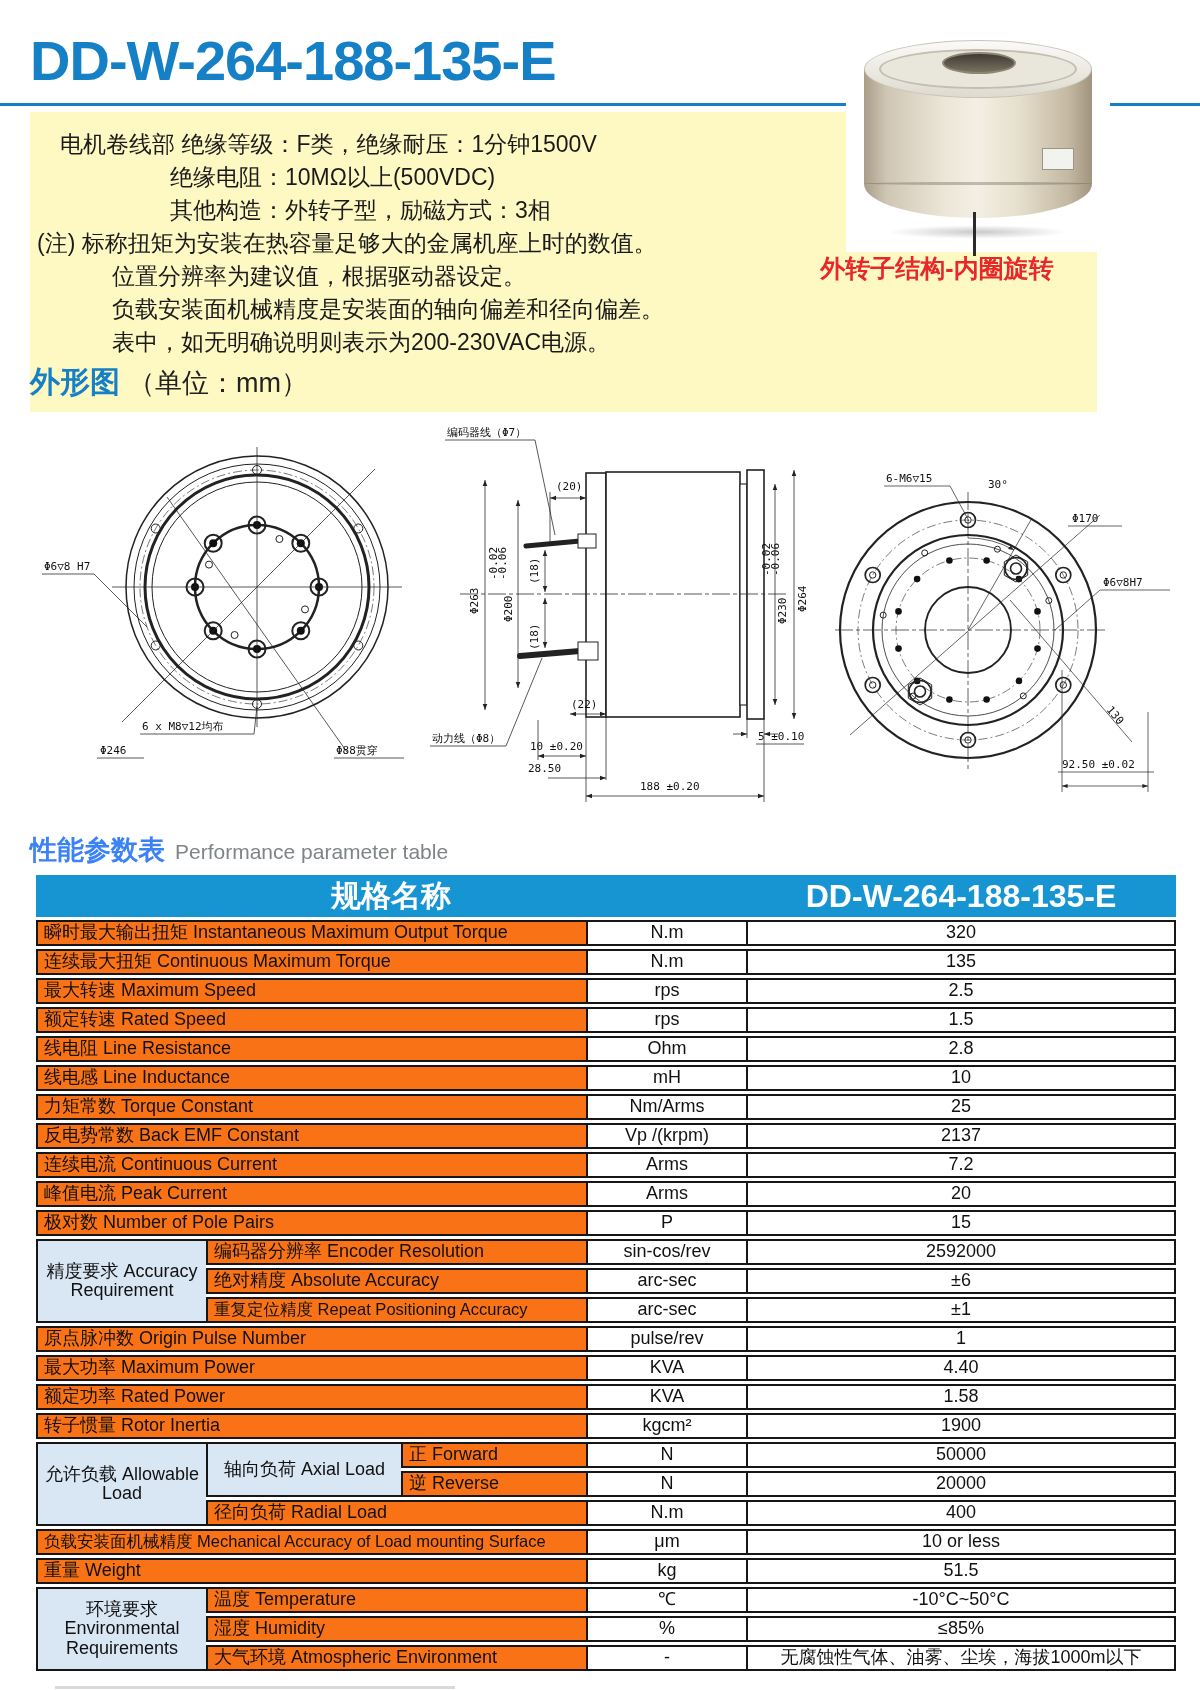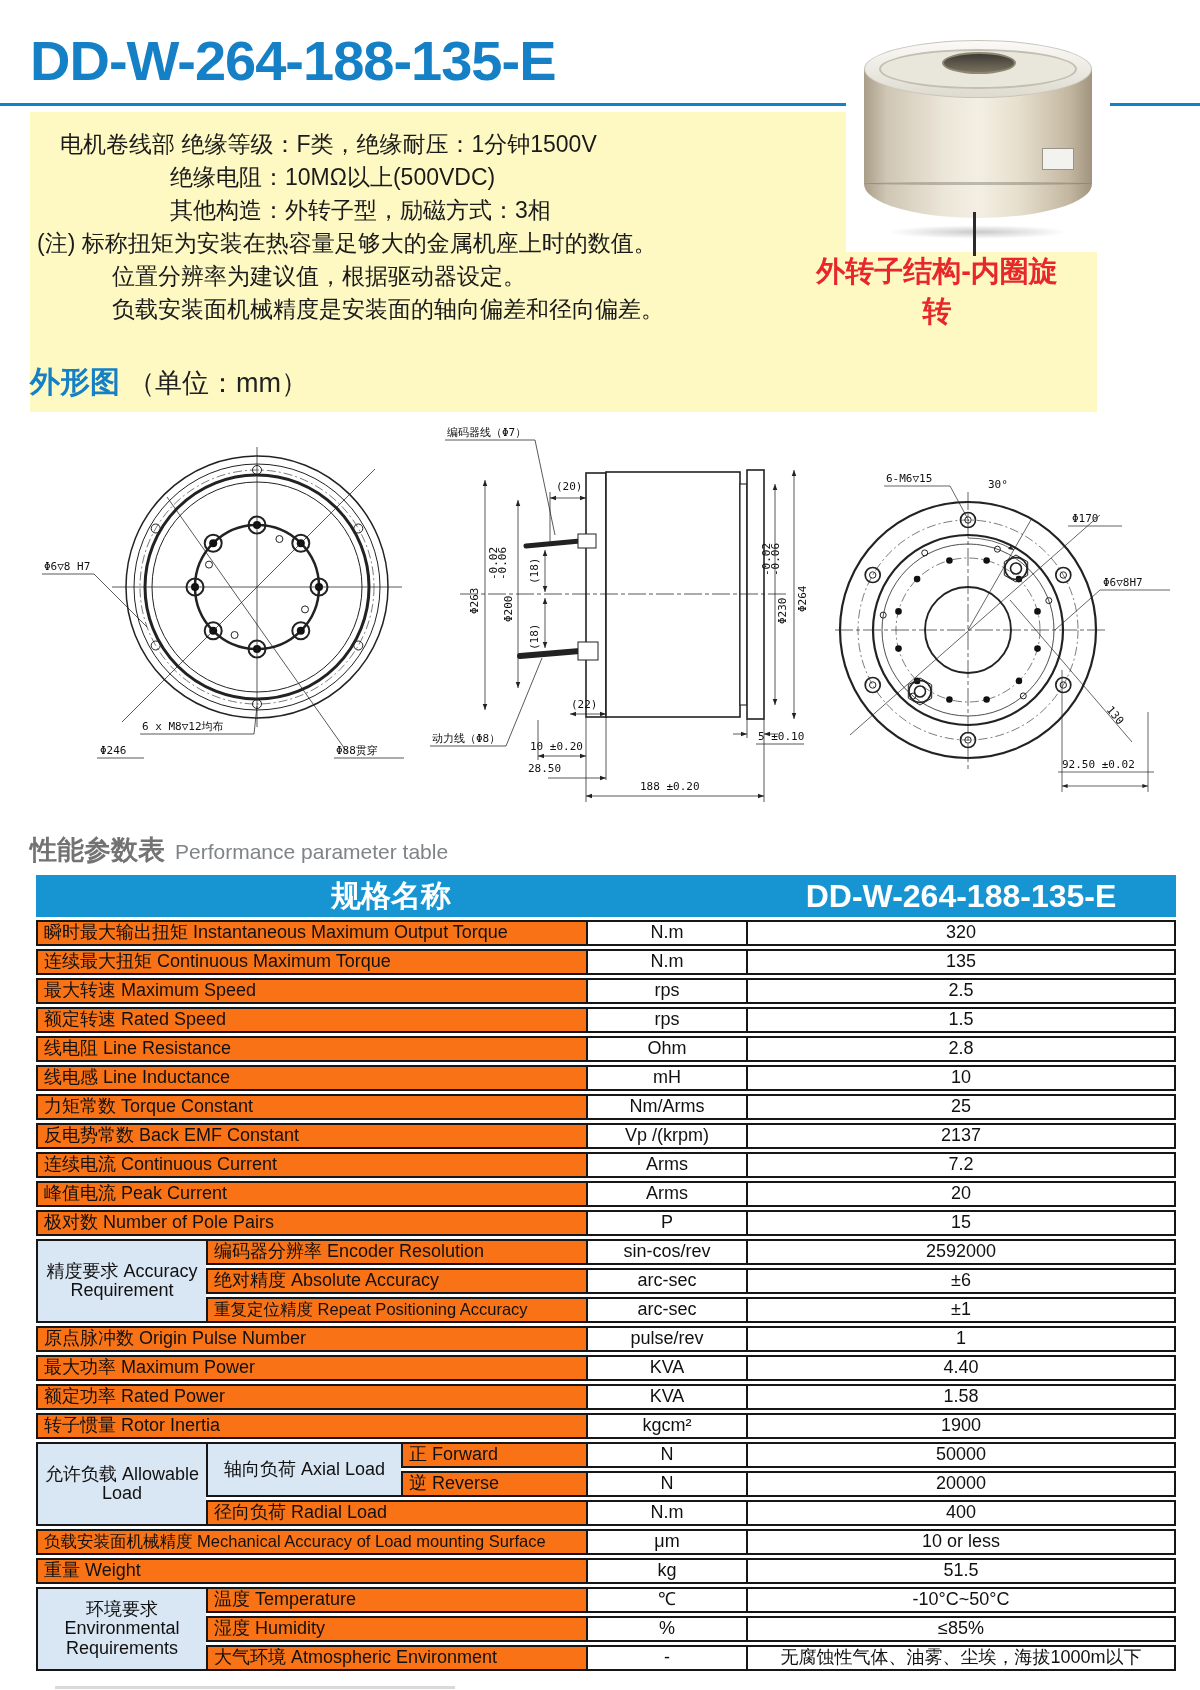--- a/index.html
+++ b/index.html
@@ -29,30 +29,30 @@
   .cyl-top{position:absolute;left:18px;top:34px;width:228px;height:58px;border-radius:50%;
            background:linear-gradient(180deg,#fbfaf7,#dedacf);border:1px solid #c9c5ba;box-sizing:border-box;}
   .cyl-ring{position:absolute;left:14px;top:8px;width:198px;height:40px;border-radius:50%;
             border:2px solid #c2beb2;background:#e9e6db;box-sizing:border-box;}
   .cyl-hole{position:absolute;left:77px;top:11px;width:74px;height:22px;border-radius:50%;
             background:linear-gradient(180deg,#3f3b34,#78715f);border:2px solid #8d8673;box-sizing:border-box;}
   .cyl-sticker{position:absolute;left:196px;top:142px;width:30px;height:20px;background:#f2f2ef;
                border:1px solid #9a9488;}
   .cyl-wire{position:absolute;left:127px;top:206px;width:3px;height:44px;background:#2b2b2b;}
   .photo-caption{position:absolute;left:812px;top:252px;width:250px;text-align:center;
-                 font-size:29px;font-weight:bold;color:#e8272b;z-index:3;}
+                 font-size:25px;font-weight:bold;color:#e8272b;z-index:3;}
   
   .sec-outline{position:absolute;left:30px;top:362px;font-size:30px;}
   .sec-outline .zh{color:#1580c6;font-weight:bold;}
   .sec-outline .un{color:#222;font-size:27px;margin-left:8px;}
   svg text{font-family:"DejaVu Sans Mono",monospace;font-size:11px;fill:#111;}
   svg{position:absolute;}
   
   .sec-table{position:absolute;left:30px;top:832px;font-size:27px;}
-  .sec-table .zh{color:#737373;font-weight:bold;}
+  .sec-table .zh{color:#3b82f6;font-weight:bold;}
   .sec-table .en{color:#7f8487;font-size:21px;margin-left:10px;font-weight:normal;}
   table.ptable{position:absolute;left:36px;top:872px;width:1140px;
                border-collapse:separate;border-spacing:0 3px;table-layout:fixed;}
   .ptable td{height:20px;padding:1px 6px;font-size:18px;line-height:1.08;
              border-top:2px solid #161616;border-bottom:2px solid #161616;border-left:2px solid #161616;
              background:#fff;overflow:hidden;}
   .ptable td:last-child{border-right:2px solid #161616;}
   .ptable td.hcell{border:none;background:#1794d2;color:#fff;font-weight:bold;
                    text-align:center;height:40px;font-size:30px;}
   .ptable td.name{background:#f97316;text-align:left;}
@@ -69,20 +69,21 @@
   <div class="title">DD-W-264-188-135-E</div>
   <div class="title-rule"></div>
 
   <div class="note-box">
     <p class="ind0">电机卷线部  绝缘等级：F类，绝缘耐压：1分钟1500V</p>
     <p class="ind1">绝缘电阻：10MΩ以上(500VDC)</p>
     <p class="ind1">其他构造：外转子型，励磁方式：3相</p>
     <p class="ind2">(注) 标称扭矩为安装在热容量足够大的金属机座上时的数值。</p>
     <p class="ind3">位置分辨率为建议值，根据驱动器设定。</p>
     <p class="ind3">负载安装面机械精度是安装面的轴向偏差和径向偏差。</p>
+    <p class="ind3">表中，如无明确说明则表示为200-230VAC电源。</p>
   </div>
 
   <div class="photo">
     <div class="cyl-shadow"></div>
     <div class="cyl-body"></div>
     <div class="cyl-seam"></div>
     <div class="cyl-top">
       <div class="cyl-ring"></div>
       <div class="cyl-hole"></div>
     </div>

